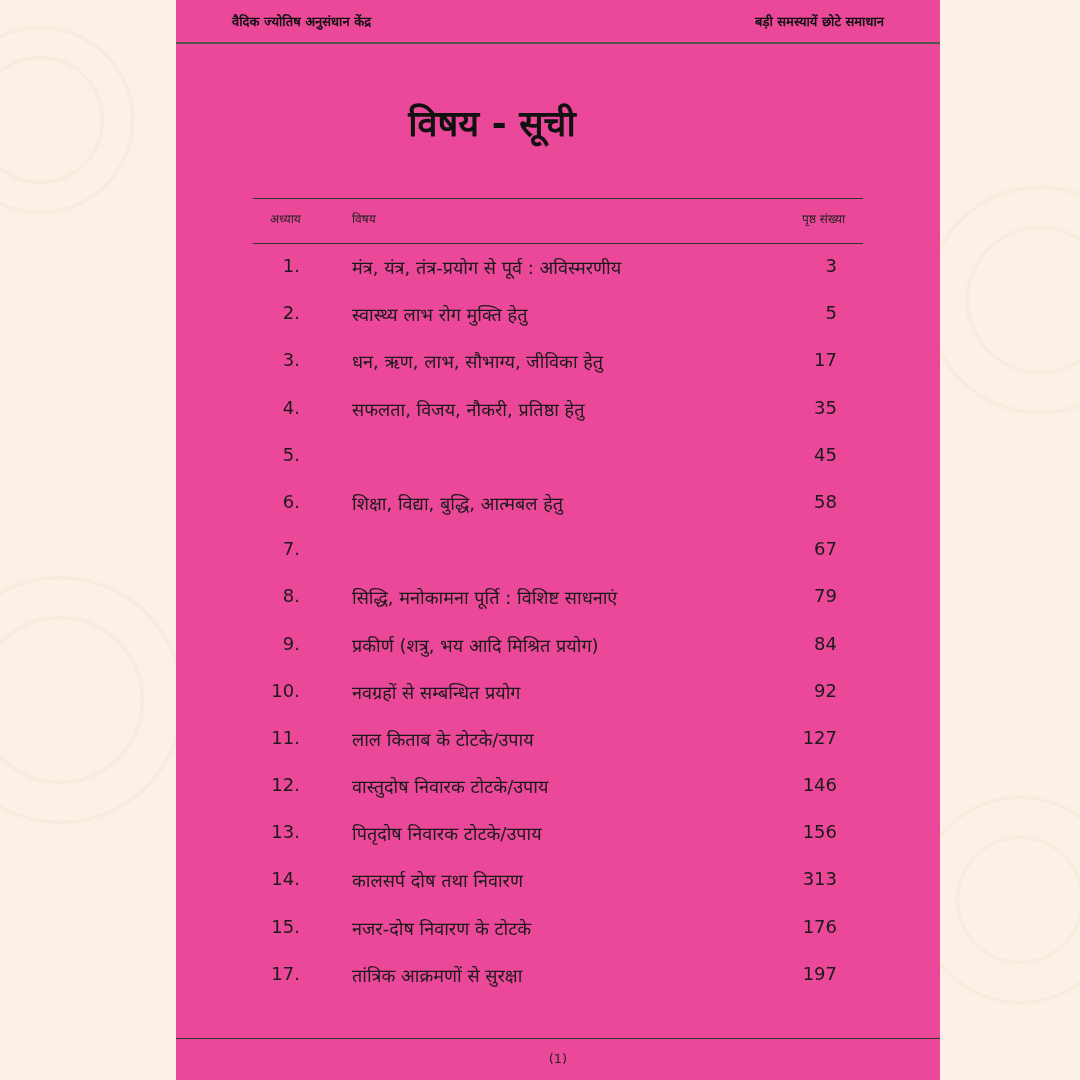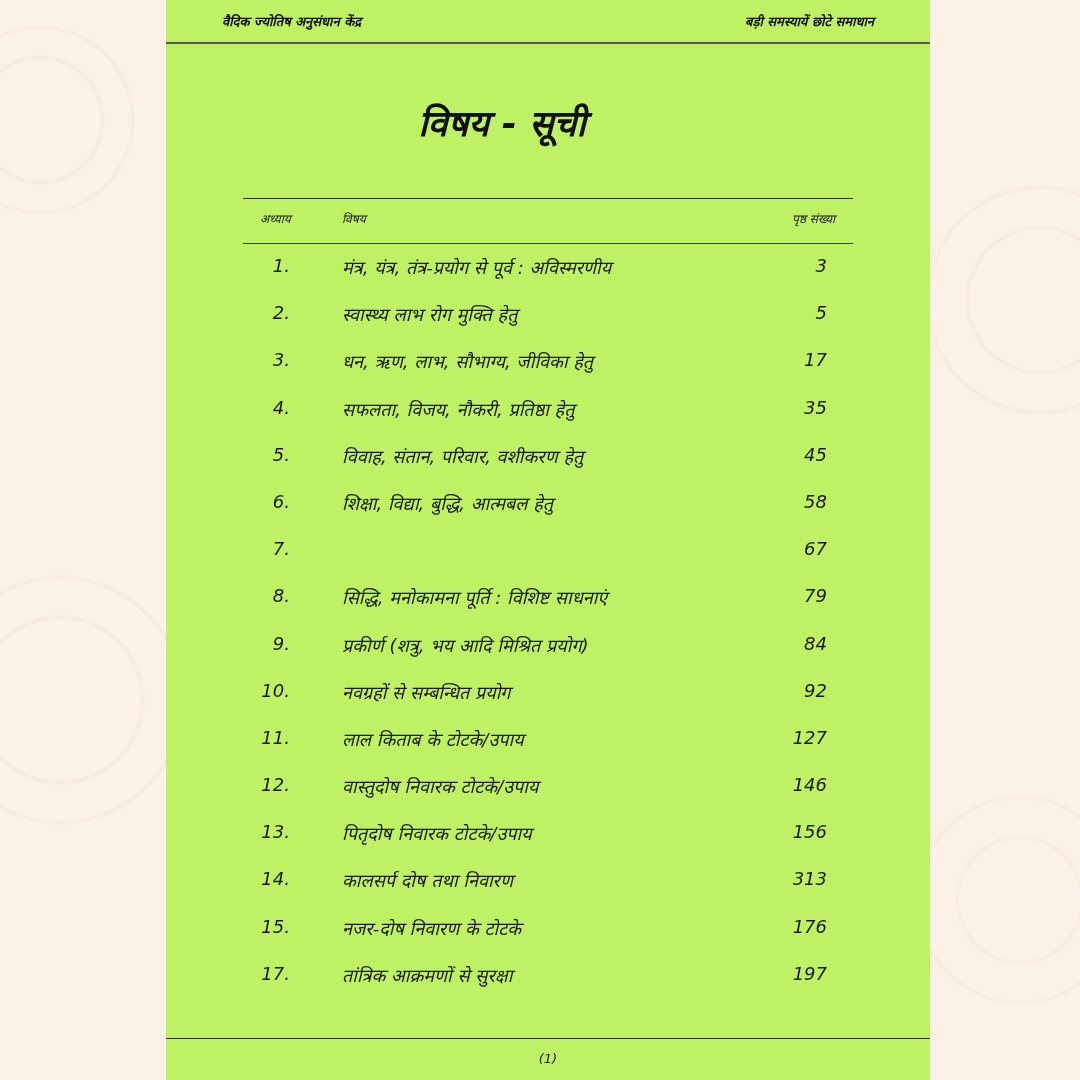--- a/index.html
+++ b/index.html
@@ -19,26 +19,25 @@
       radial-gradient(circle at 1040px 300px, transparent 110px, rgba(240,220,200,0.35) 112px, transparent 116px),
       radial-gradient(circle at 60px 700px, transparent 80px, rgba(240,220,200,0.35) 82px, transparent 86px),
       radial-gradient(circle at 60px 700px, transparent 120px, rgba(240,220,200,0.35) 122px, transparent 126px),
       radial-gradient(circle at 1020px 900px, transparent 60px, rgba(240,220,200,0.35) 62px, transparent 66px),
       radial-gradient(circle at 1020px 900px, transparent 100px, rgba(240,220,200,0.35) 102px, transparent 106px);
     font-family: "DejaVu Sans", sans-serif;
     color: #1a1a1a;
   }
   .page {
     position: absolute;
-    left: 166px;
+    left: 176px;
     top: 0;
     width: 764px;
     height: 1080px;
-    background: #bef264;
-    font-style: italic;
+    background: #ec4899;
   }
   .running-header {
     position: absolute;
     left: 0;
     top: 0;
     width: 764px;
     height: 42px;
     border-bottom: 2px solid #555555;
   }
   .rh-left, .rh-right {
@@ -54,21 +53,20 @@
 
   .title {
     position: absolute;
     left: 0;
     width: 632px;
     top: 98px;
     text-align: center;
     font-size: 36px;
     font-weight: bold;
     color: #111;
-    padding-left: 20px;
   }
 
   .toc {
     position: absolute;
     left: 77px;
     top: 198px;
     width: 610px;
   }
   .toc-head {
     position: relative;
@@ -167,21 +165,20 @@
         <span class="cell-subject">धन, ऋण, लाभ, सौभाग्य, जीविका हेतु</span>
         <span class="cell-page">17</span>
       </div>
       <div class="toc-row">
         <span class="cell-num">4.</span>
         <span class="cell-subject">सफलता, विजय, नौकरी, प्रतिष्ठा हेतु</span>
         <span class="cell-page">35</span>
       </div>
       <div class="toc-row">
         <span class="cell-num">5.</span>
-        <span class="cell-subject">विवाह, संतान, परिवार, वशीकरण हेतु</span>
         <span class="cell-page">45</span>
       </div>
       <div class="toc-row">
         <span class="cell-num">6.</span>
         <span class="cell-subject">शिक्षा, विद्या, बुद्धि, आत्मबल हेतु</span>
         <span class="cell-page">58</span>
       </div>
       <div class="toc-row">
         <span class="cell-num">7.</span>
         <span class="cell-page">67</span>

